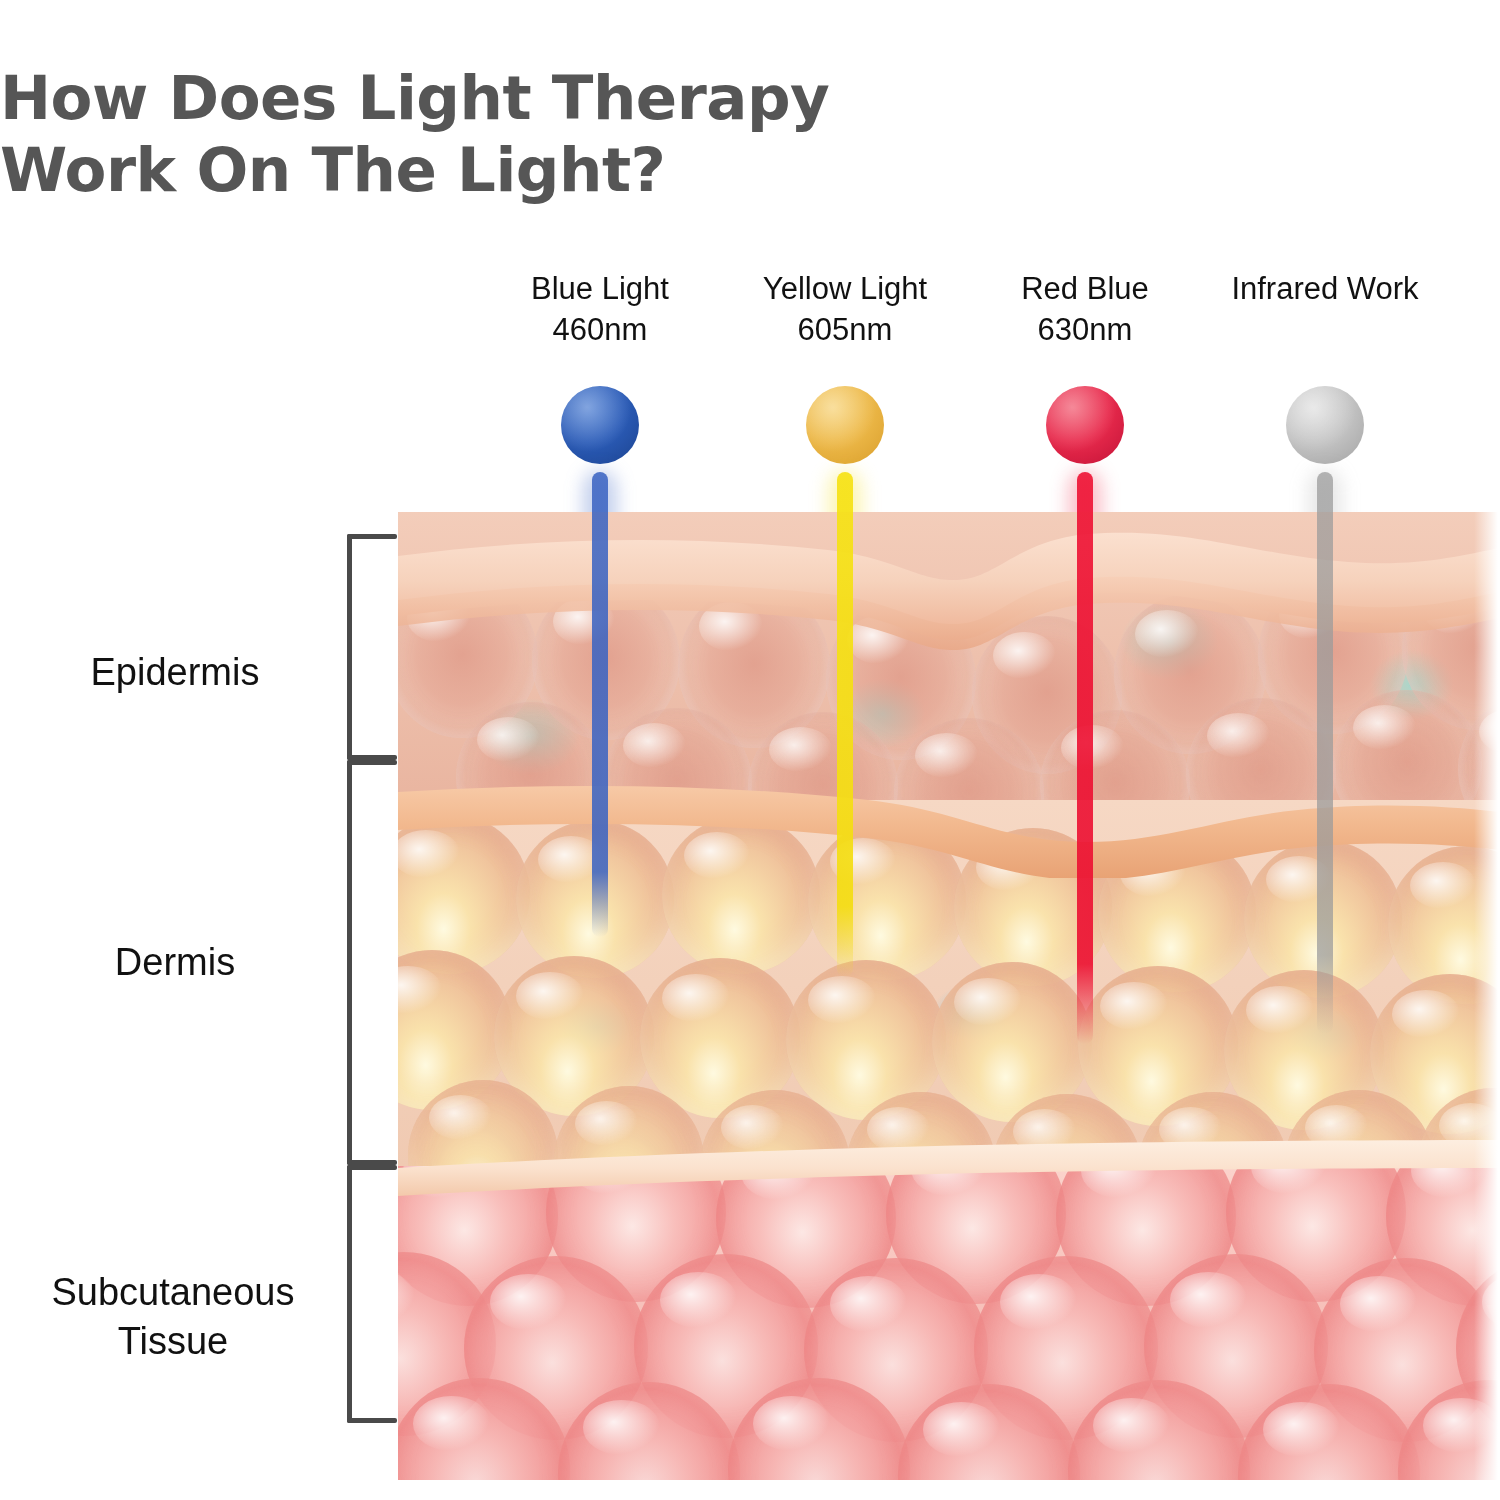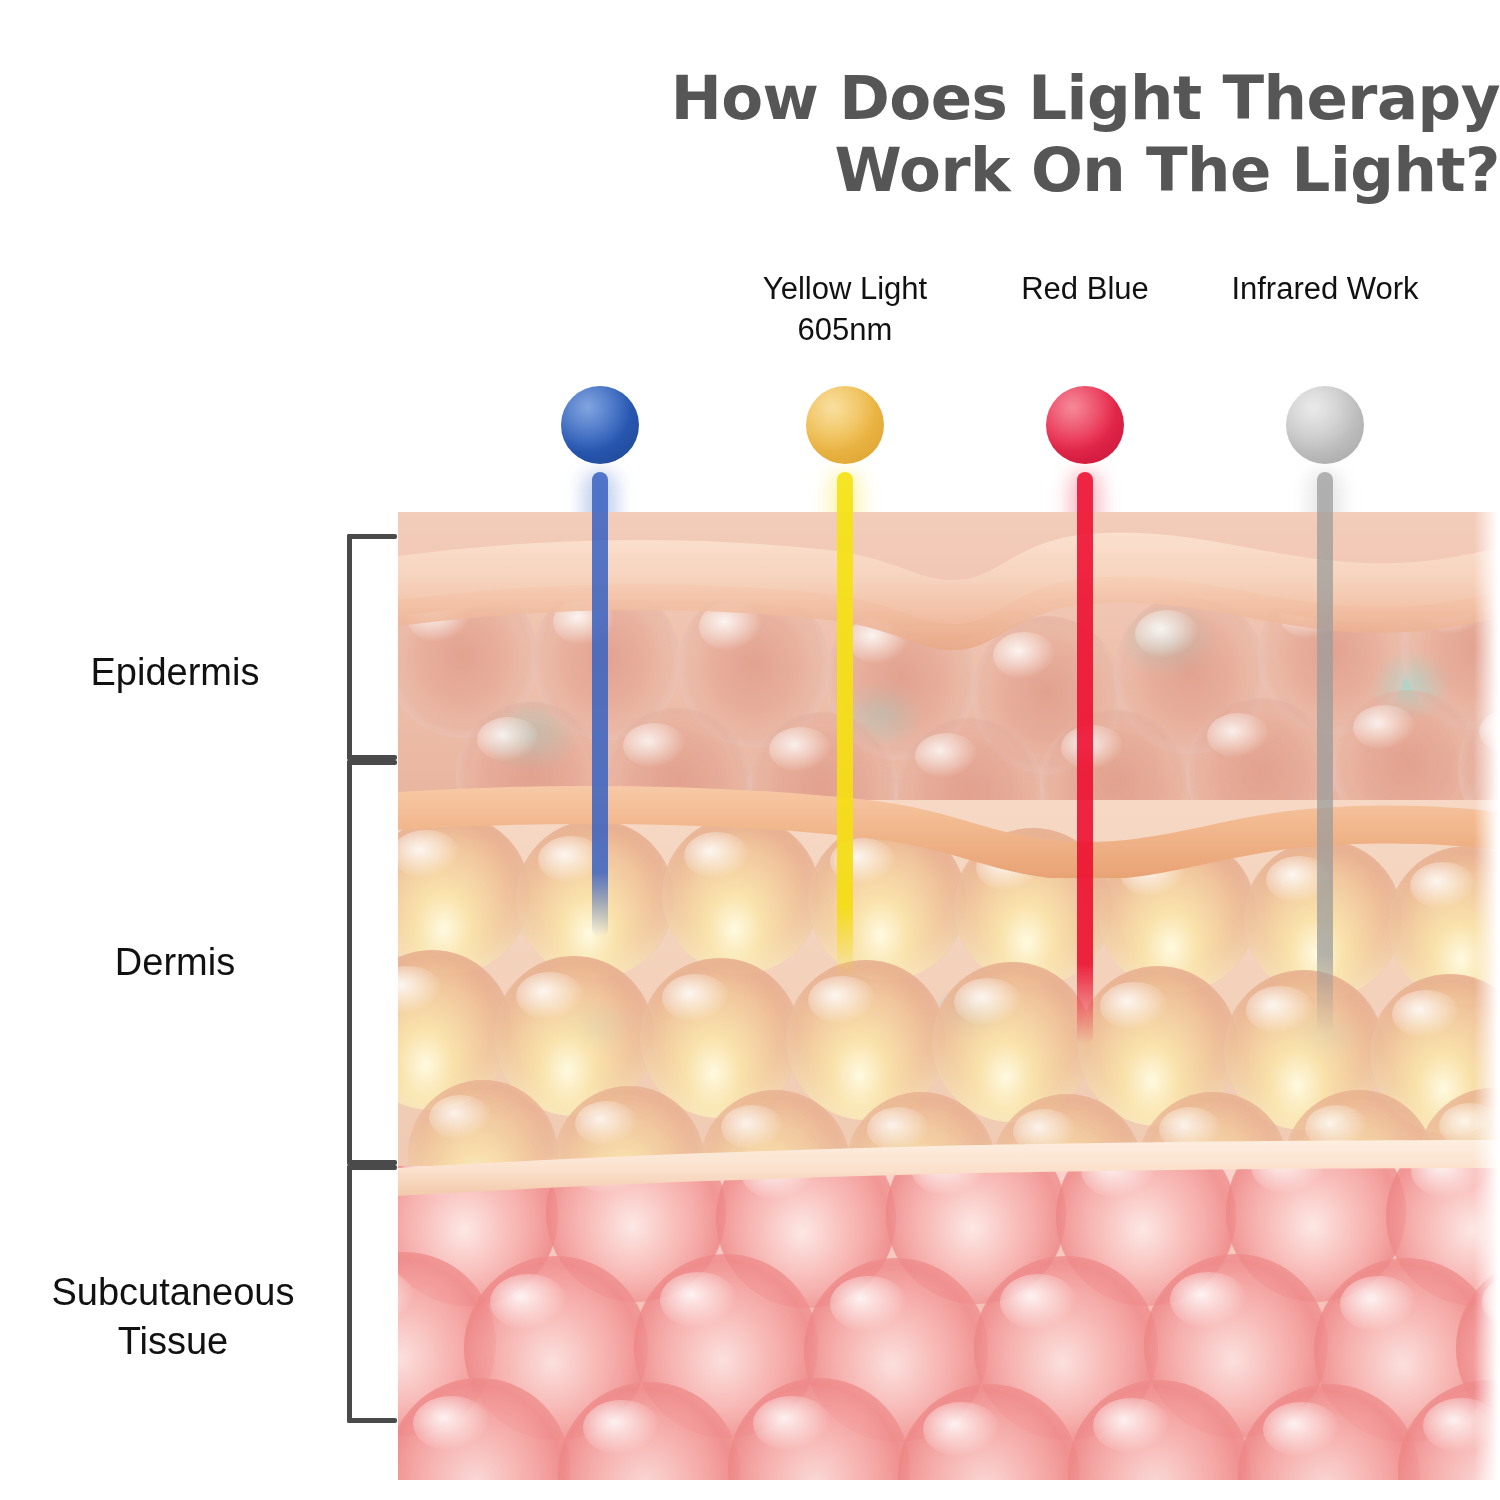--- a/index.html
+++ b/index.html
@@ -9,21 +9,21 @@
     font-family:"Liberation Sans", sans-serif;
     overflow:hidden;
     position:relative;
   }
   #stage{position:absolute;left:0;top:0;width:1500px;height:1500px;}
 
   
   .title{
     position:absolute;
     left:0;top:62px;width:1500px;
-    text-align:right;
+    text-align:left;
     color:#565656;
     font-weight:bold;
     font-size:61px;
     line-height:1.18;
     letter-spacing:-0.5px;
     font-family:"DejaVu Sans", sans-serif;
   }
   .title .ln{display:block;}
 
   
@@ -156,26 +156,31 @@
 </head>
 <body>
 
 <div id="stage">
 
   <div class="title">
     <span class="ln">How Does Light Therapy</span>
     <span class="ln">Work On The Light?</span>
   </div>
 
+  <div class="src-label" style="left:455px;top:268px;width:290px;">
+    <span>Blue Light</span>
+    <span class="nm">460nm</span>
+  </div>
   <div class="src-label" style="left:700px;top:268px;width:290px;">
     <span>Yellow Light</span>
     <span class="nm">605nm</span>
   </div>
   <div class="src-label" style="left:940px;top:268px;width:290px;">
     <span>Red Blue</span>
+    <span class="nm">630nm</span>
   </div>
   <div class="src-label" style="left:1180px;top:268px;width:290px;">
     <span>Infrared Work</span>
   </div>
 
   <div class="dot dot-blue" style="left:561px;top:386px;"></div>
   <div class="dot dot-yellow" style="left:806px;top:386px;"></div>
   <div class="dot dot-red" style="left:1046px;top:386px;"></div>
   <div class="dot dot-gray" style="left:1286px;top:386px;"></div>
 

